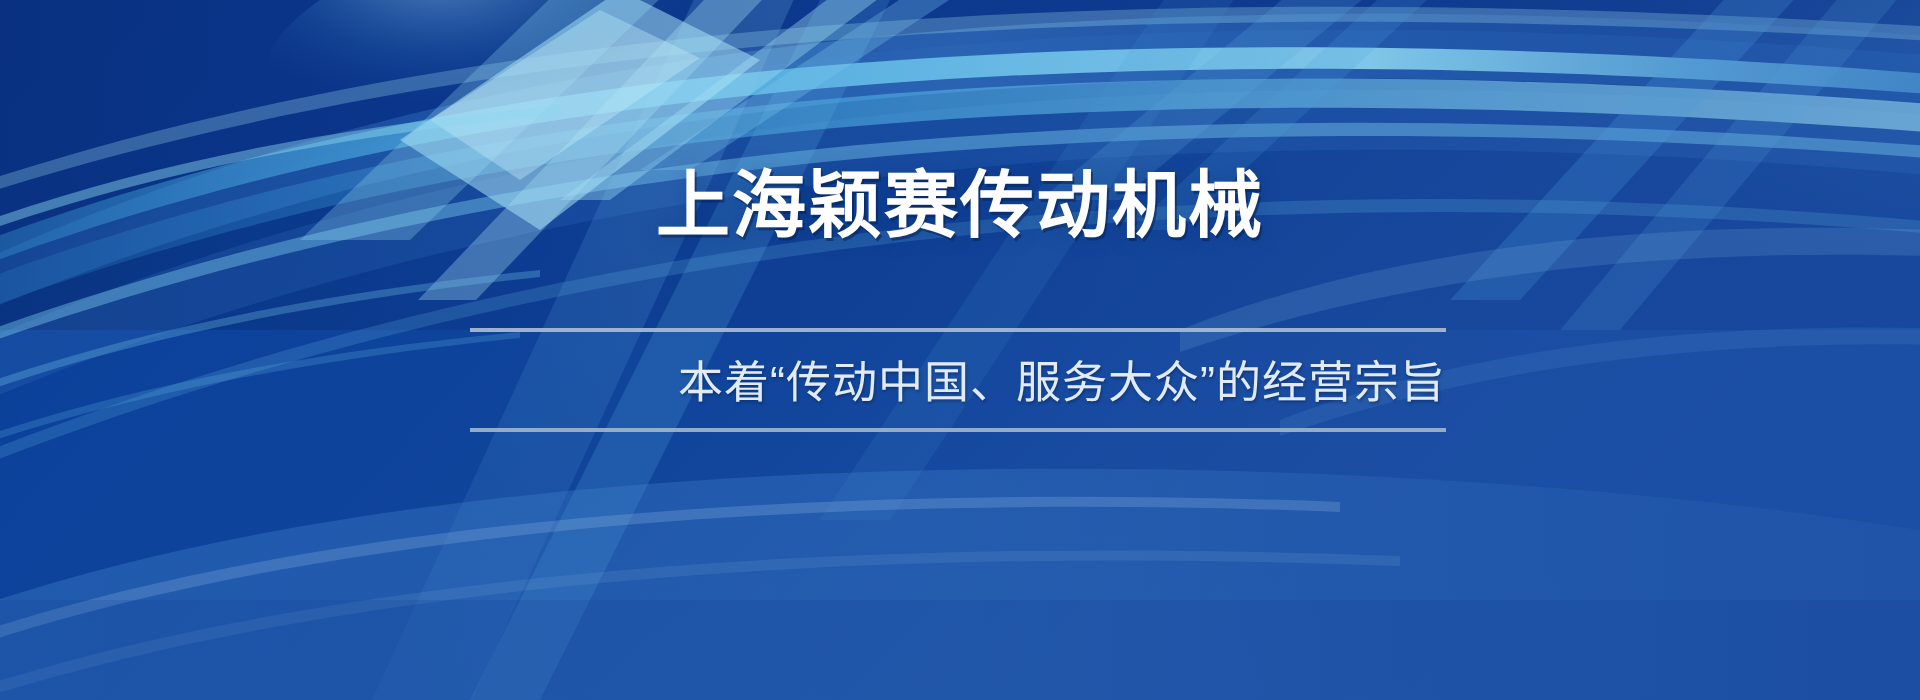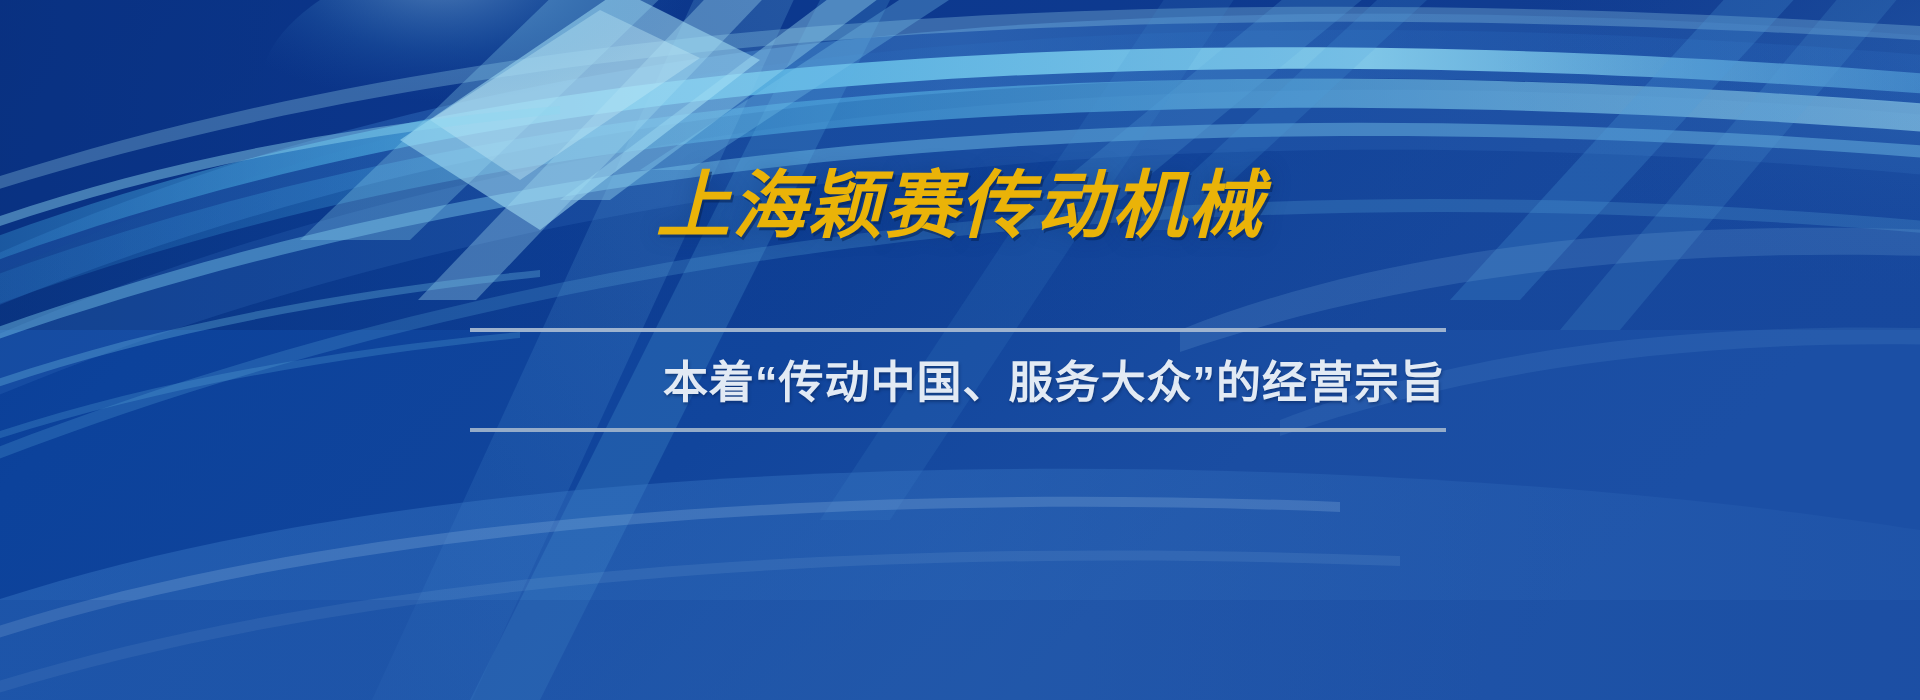--- a/index.html
+++ b/index.html
@@ -42,30 +42,29 @@
   #title-row {
     position: absolute;
     left: 0;
     top: 168px;
     width: 1920px;
     text-align: center;
   }
 
   #main-title {
     display: inline-block;
-    color: #eab308;
+    color: #ffffff;
     font-size: 74px;
     line-height: 1.02;
     font-weight: 700;
     letter-spacing: 2px;
     white-space: nowrap;
     text-shadow:
       2px 3px 0 rgba(6, 34, 86, 0.55),
       0 0 20px rgba(10, 45, 110, 0.35);
-    font-style: italic;
   }
 
   #tagline-block {
     position: absolute;
     left: 470px;
     top: 328px;
     width: 976px;
   }
 
   .rule {
@@ -81,21 +80,21 @@
 
   #tagline-lines {
     padding: 22px 0 16px 0;
     text-align: right;
   }
 
   .tagline {
     color: #e2eaf4;
     font-size: 45px;
     line-height: 58px;
-    font-weight: 700;
+    font-weight: 400;
     letter-spacing: 1px;
     white-space: nowrap;
     text-shadow: 1px 2px 3px rgba(5, 28, 75, .45);
   }
 </style>
 </head>
 <body>
 
 <div id="banner">
 

